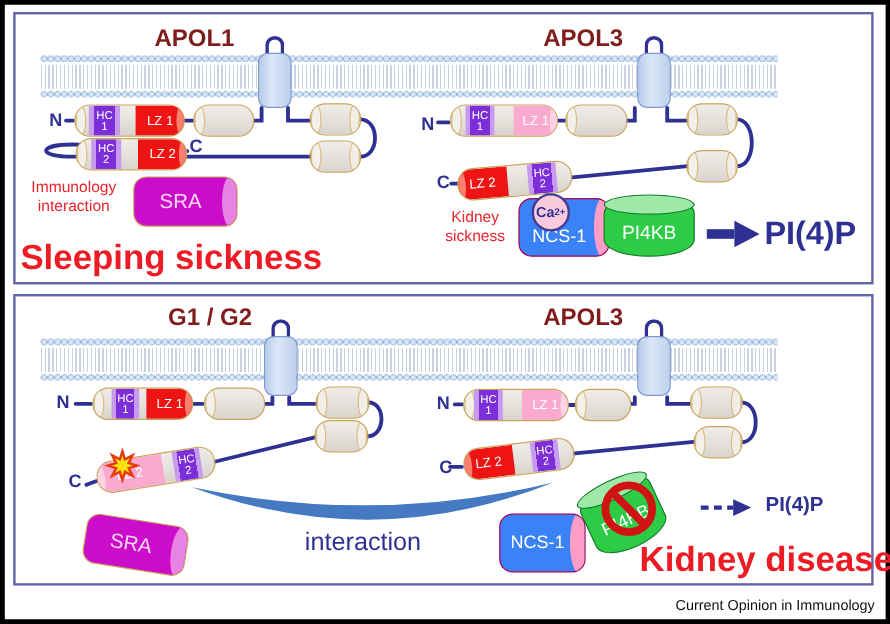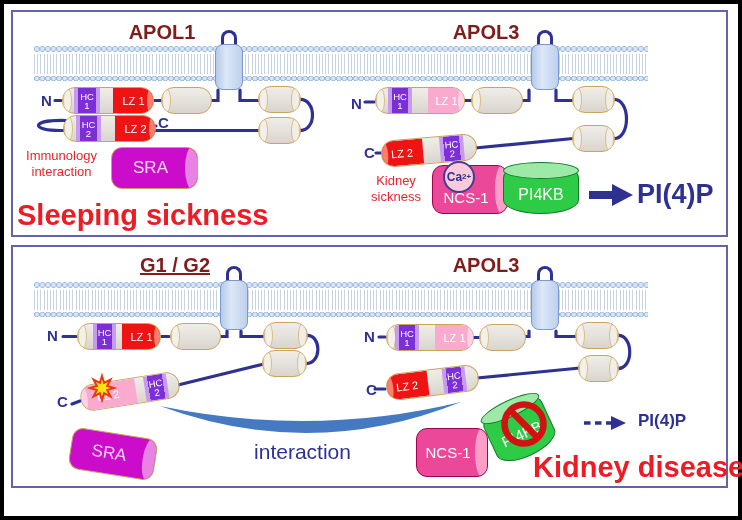--- a/index.html
+++ b/index.html
@@ -37,21 +37,21 @@
       flex-direction:column;font-size:9.5px;line-height:9px;}
   .lzband{font-size:11px;}
   .lz-red{background:#ee1414;}
   .lz-pink{background:#fbaacf;}
   .ecap{position:absolute;top:-1px;bottom:-1px;width:9px;border-radius:50%;}
 
   
   .hcyl{position:absolute;box-sizing:border-box;border-radius:11px;z-index:4;
       display:flex;align-items:center;justify-content:center;overflow:hidden;}
   .sra{background:#cb0ccb;border:1.5px solid #c9a45c;color:#ffd8f2;font-size:17px;}
-  .ncs1{background:#ec4899;border:1.5px solid #a50050;color:#fff;font-size:15px;}
+  .ncs1{background:#3b82f6;border:1.5px solid #a50050;color:#fff;font-size:15px;}
   .rimcap{position:absolute;top:-1px;bottom:-1px;right:-2px;width:14px;border-radius:50%;}
   .vcyl{position:absolute;z-index:4;}
   .vcyl .vbody{position:absolute;left:0;right:0;top:8px;bottom:0;background:#2ecc46;
       border:1.6px solid #117a2a;border-radius:8px 8px 50% 50%/8px 8px 14px 14px;box-sizing:border-box;}
   .vcyl .vcap{position:absolute;left:0;right:0;top:0;height:17px;background:#9fe9a8;
       border:1.6px solid #117a2a;border-radius:50%;box-sizing:border-box;}
   .vcyl .vlabel{position:absolute;left:0;right:0;top:0;bottom:0;display:flex;align-items:center;
       justify-content:center;padding-top:13px;color:#fff;font-size:15px;}
 
   .ca{position:absolute;left:443px;top:161px;width:32px;height:32px;border-radius:50%;z-index:5;
@@ -204,21 +204,21 @@
   </div>
   <div class="ca">
     <span>Ca</span>
       <sup>2+</sup>
   </div>
 
   <div class="arr-shaft"></div>
   <div class="arr-head"></div>
   <div class="lbl navy" style="left:637px;top:179px;font-size:27px;font-weight:bold;">PI(4)P</div>
 
-  <div class="lbl title" style="left:129px;top:254px;width:92px;text-decoration:underline;">G1 / G2</div>
+  <div class="lbl title" style="left:129px;top:254px;width:92px;">G1 / G2</div>
   <div class="lbl term" style="left:47px;top:327px;">N</div>
 
   <div class="helix" style="left:77px;top:323px;width:84px;">
     <div class="band hcband" style="left:15px;width:23px;">
       <span>HC</span>
       <span>1</span>
     </div>
     <div class="band lzband lz-red" style="left:44px;right:-1px;">
       <span>LZ 1</span>
       <div class="ecap" style="right:-2px;background:#fb7f6d;"></div>
@@ -293,13 +293,14 @@
     <g stroke="#d11212" stroke-width="6.5" fill="none">
       <circle cx="524" cy="424" r="19.5"></circle>
       <line x1="511" y1="411" x2="537" y2="437"></line>
     </g>
     <g>
       <path d="M584,423 H611" stroke="#2e3192" stroke-width="3.4" stroke-dasharray="6.5 4.5" fill="none"></path>
       <polygon points="611,416 626,423 611,430" fill="#2e3192"></polygon>
     </g>
   </svg>
 
+  <div class="lbl" style="left:430px;top:497px;width:299px;text-align:right;font-size:12px;color:#111;">Current Opinion in Immunology</div>
 </div>
 
 </body></html>

